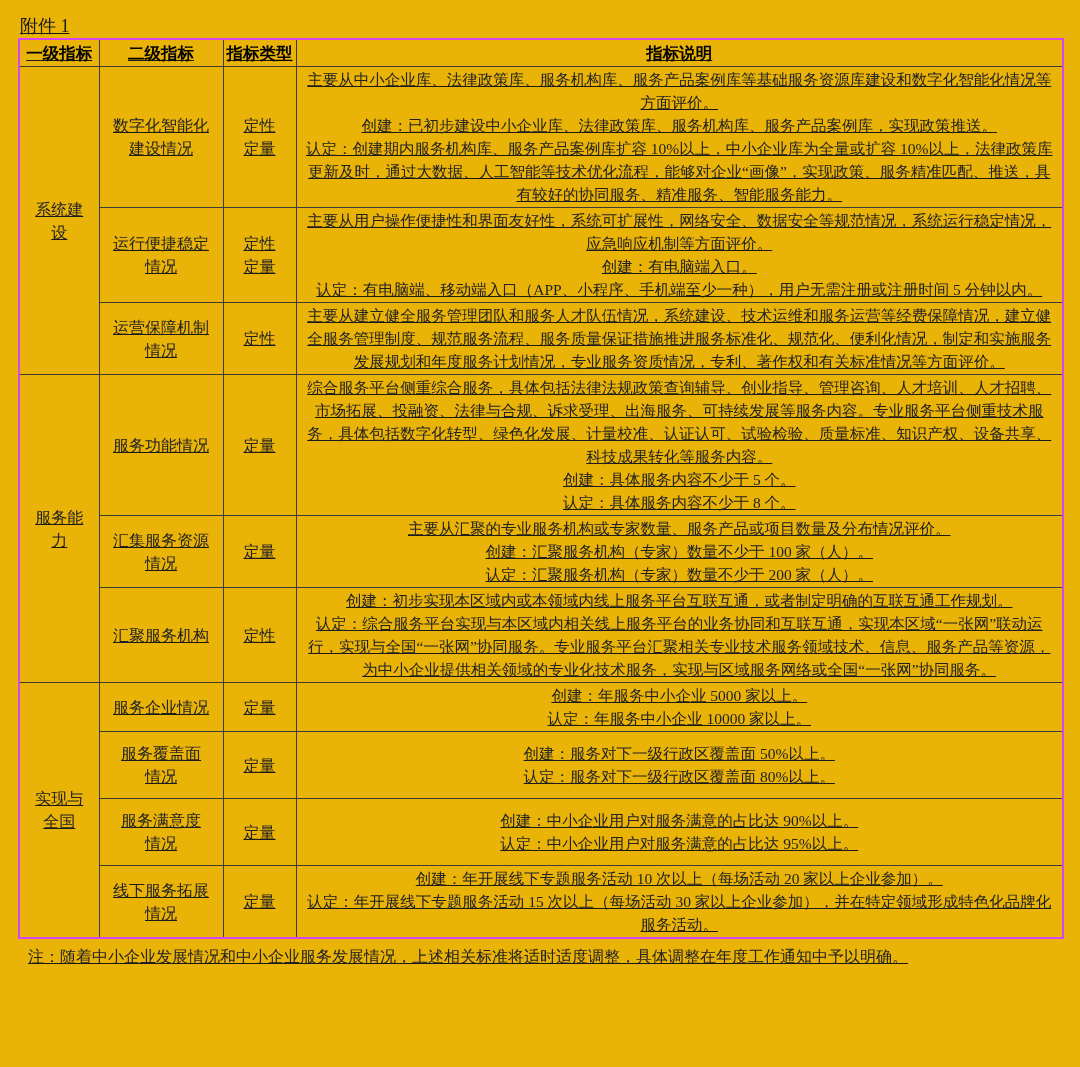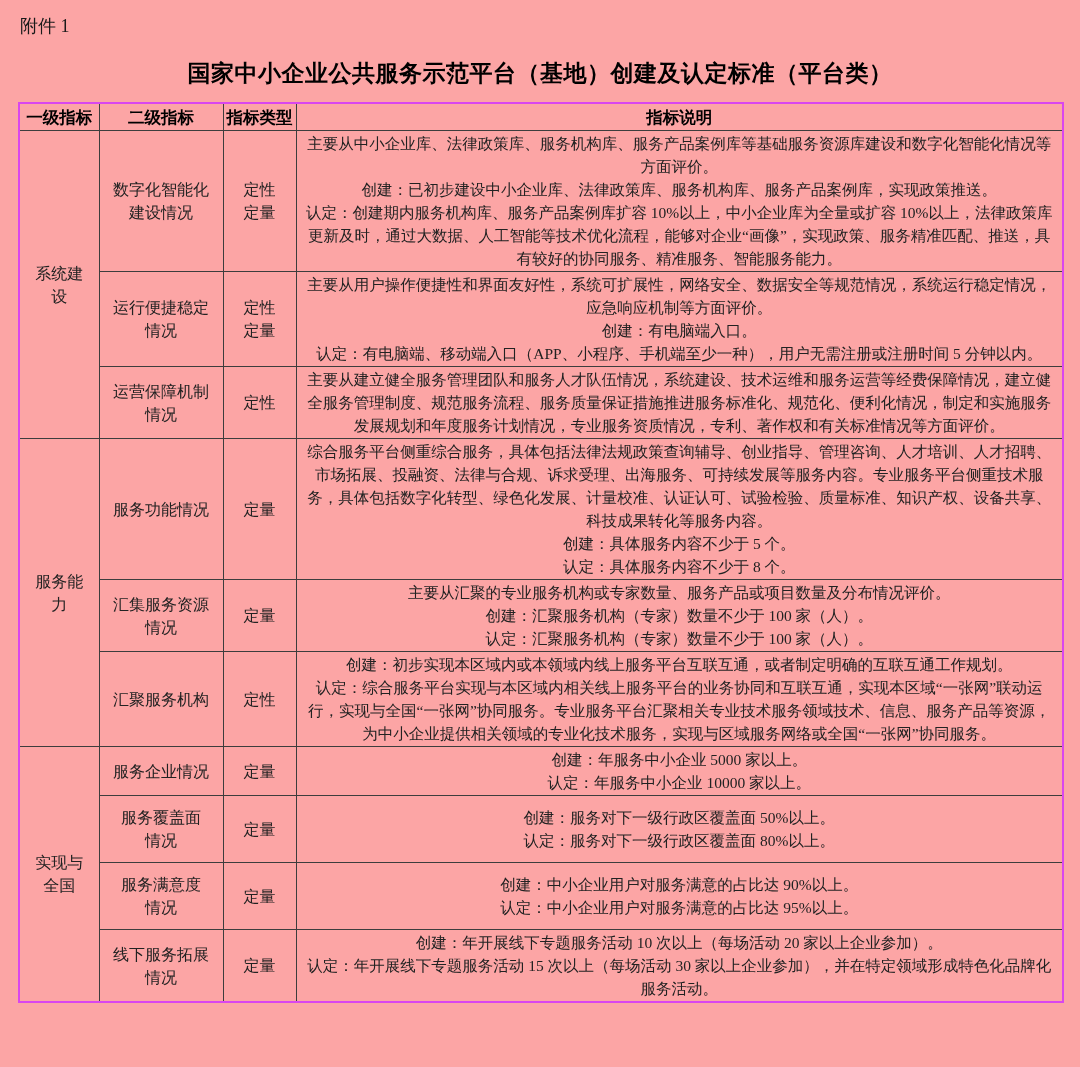--- a/index.html
+++ b/index.html
@@ -5,24 +5,25 @@
   html, body {
     margin: 0;
     padding: 0;
     background: #ffffff;
   }
   .page {
     width: 1080px;
     height: 1067px;
     box-sizing: border-box;
     padding: 12px 18px 0 18px;
-    background: #fca5a5;
+    background: #eab308;
     color: #1a1a1a;
     font-family: "Liberation Serif", "DejaVu Serif", serif;
     overflow: hidden;
+    text-decoration: underline;
   }
   .attachment {
     font-size: 18px;
     line-height: 24px;
     margin: 2px 0 0 2px;
   }
   .doc-title {
     font-family: "Liberation Sans", "DejaVu Sans", sans-serif;
     font-weight: 700;
     font-size: 23px;
@@ -78,21 +79,20 @@
     padding-left: 10px;
     color: #222;
   }
 </style>
 </head>
 <body>
 
 <div class="page">
   <div class="attachment">附件 1</div>
 
-  <div class="doc-title">国家中小企业公共服务示范平台（基地）创建及认定标准（平台类）</div>
 
   <table class="standards">
     <colgroup>
       <col style="width:80px">
       <col style="width:124px">
       <col style="width:73px">
       <col style="width:767px">
     </colgroup>
     <thead>
       <tr>
@@ -144,21 +144,21 @@
             <div class="para">认定：具体服务内容不少于 8 个。</div>
           </td>
         </tr>
         <tr>
           <td class="c2">汇集服务资源
 情况</td>
           <td class="c3">定量</td>
           <td class="c4">
             <div class="para">主要从汇聚的专业服务机构或专家数量、服务产品或项目数量及分布情况评价。</div>
             <div class="para">创建：汇聚服务机构（专家）数量不少于 100 家（人）。</div>
-            <div class="para">认定：汇聚服务机构（专家）数量不少于 100 家（人）。</div>
+            <div class="para">认定：汇聚服务机构（专家）数量不少于 200 家（人）。</div>
           </td>
         </tr>
         <tr>
           <td class="c2">汇聚服务机构</td>
           <td class="c3">定性</td>
           <td class="c4">
             <div class="para">创建：初步实现本区域内或本领域内线上服务平台互联互通，或者制定明确的互联互通工作规划。</div>
             <div class="para">认定：综合服务平台实现与本区域内相关线上服务平台的业务协同和互联互通，实现本区域“一张网”联动运行，实现与全国“一张网”协同服务。专业服务平台汇聚相关专业技术服务领域技术、信息、服务产品等资源，为中小企业提供相关领域的专业化技术服务，实现与区域服务网络或全国“一张网”协同服务。</div>
           </td>
         </tr>
@@ -194,13 +194,14 @@
 情况</td>
           <td class="c3">定量</td>
           <td class="c4">
             <div class="para">创建：年开展线下专题服务活动 10 次以上（每场活动 20 家以上企业参加）。</div>
             <div class="para">认定：年开展线下专题服务活动 15 次以上（每场活动 30 家以上企业参加），并在特定领域形成特色化品牌化服务活动。</div>
           </td>
         </tr>
       </tbody>
   </table>
 
+  <div class="note">注：随着中小企业发展情况和中小企业服务发展情况，上述相关标准将适时适度调整，具体调整在年度工作通知中予以明确。</div>
 </div>
 
 </body></html>

